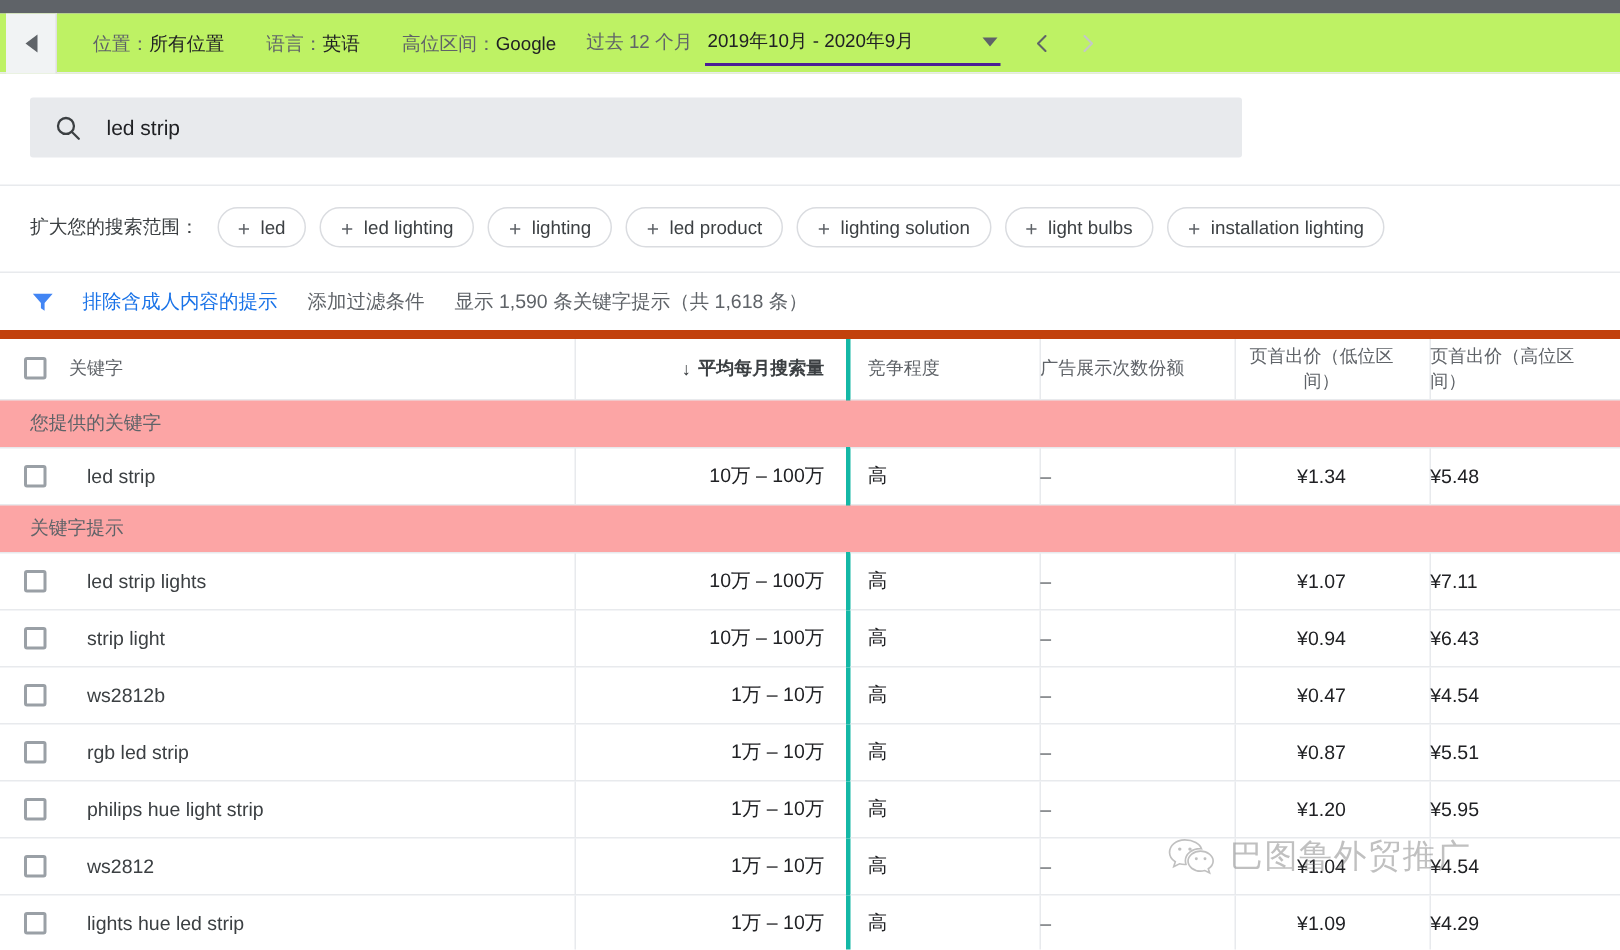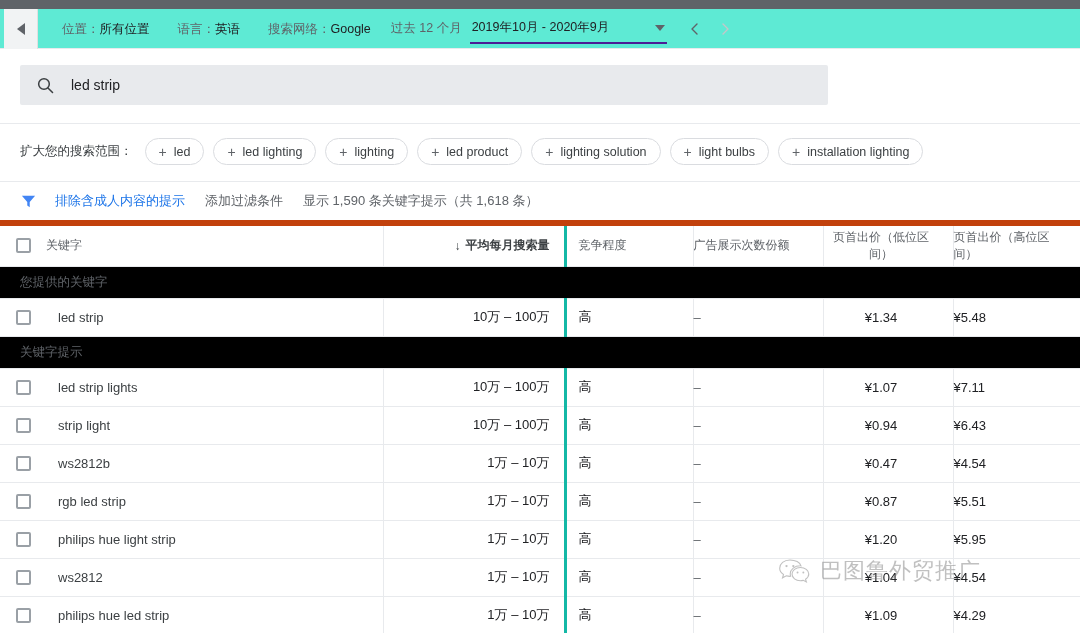--- a/index.html
+++ b/index.html
@@ -9,21 +9,21 @@
     font-family: "Liberation Sans", "DejaVu Sans", sans-serif;
     overflow: hidden;
   }
   #app { position: relative; width: 1080px; height: 633px; background: #fff; }
 
   
   .os-strip { height: 9px; background: #5f6368; width: 100%; }
 
   
   .context-bar {
-    height: 40px; background: #5eead4;
+    height: 40px; background: #bef264;
     display: flex; align-items: center;
     border-bottom: 1px solid #e8eaed;
     padding-left: 4px;
   }
   .back-btn {
     width: 34px; height: 40px;
     display: flex; align-items: center; justify-content: center;
     background: #f1f3f4;
     border-right: 1px solid #e0e0e0;
     cursor: pointer;
@@ -122,21 +122,21 @@
   th .sort-wrap { display: inline-flex; align-items: center; gap: 5px; }
   .arrow-dn { font-size: 12px; color: #3c4043; }
 
   .cb {
     width: 15px; height: 15px; border: 2px solid #9aa0a6; border-radius: 2px;
     display: inline-block; vertical-align: middle; cursor: pointer; background: #fff;
   }
   tbody td { height: 38px; font-size: 13px; color: #202124; vertical-align: middle; }
   td.c-kw { padding-left: 12px; color: #3c4043; }
   tr.group td {
-    background: #000000; height: 32px; font-size: 12.5px; color: #5f6368;
+    background: #fca5a5; height: 32px; font-size: 12.5px; color: #5f6368;
     padding-left: 20px; border-bottom: 1px solid #e8eaed;
   }
   tbody tr.data td.c-check { text-align: center; }
   .dash { color: #5f6368; }
 
   
   .watermark {
     position: absolute; left: 778px; top: 556px;
     display: flex; align-items: center; gap: 8px;
     opacity: 0.42; pointer-events: none;
@@ -158,21 +158,21 @@
       <span class="tri-left"></span>
     </div>
     <div class="ctx-items">
       <div class="ctx-chip">
         <span class="lbl">位置：</span><span class="val">所有位置</span>
       </div>
       <div class="ctx-chip">
         <span class="lbl">语言：</span><span class="val">英语</span>
       </div>
       <div class="ctx-chip">
-        <span class="lbl">搜索网络：</span><span class="val">Google</span>
+        <span class="lbl">高位区间：</span><span class="val">Google</span>
       </div>
       <div class="date-group">
         <span class="date-past">过去 12 个月</span>
         <span class="date-range">
           <span>2019年10月 - 2020年9月</span>
           <span class="caret-dn"></span>
         </span>
       </div>
       <div class="nav-arrows">
         <div class="nav-arrow">
@@ -340,21 +340,21 @@
           <td class="c-check"><span class="cb"></span></td>
           <td class="c-kw">ws2812</td>
           <td class="c-vol">1万 – 10万</td>
           <td class="c-comp">高</td>
           <td class="c-share"><span class="dash">–</span></td>
           <td class="c-lo">¥1.04</td>
           <td class="c-hi">¥4.54</td>
         </tr>
         <tr class="data">
           <td class="c-check"><span class="cb"></span></td>
-          <td class="c-kw">philips hue led strip</td>
+          <td class="c-kw">lights hue led strip</td>
           <td class="c-vol">1万 – 10万</td>
           <td class="c-comp">高</td>
           <td class="c-share"><span class="dash">–</span></td>
           <td class="c-lo">¥1.09</td>
           <td class="c-hi">¥4.29</td>
         </tr>
       </tbody>
   </table>
 
   <div class="watermark">

